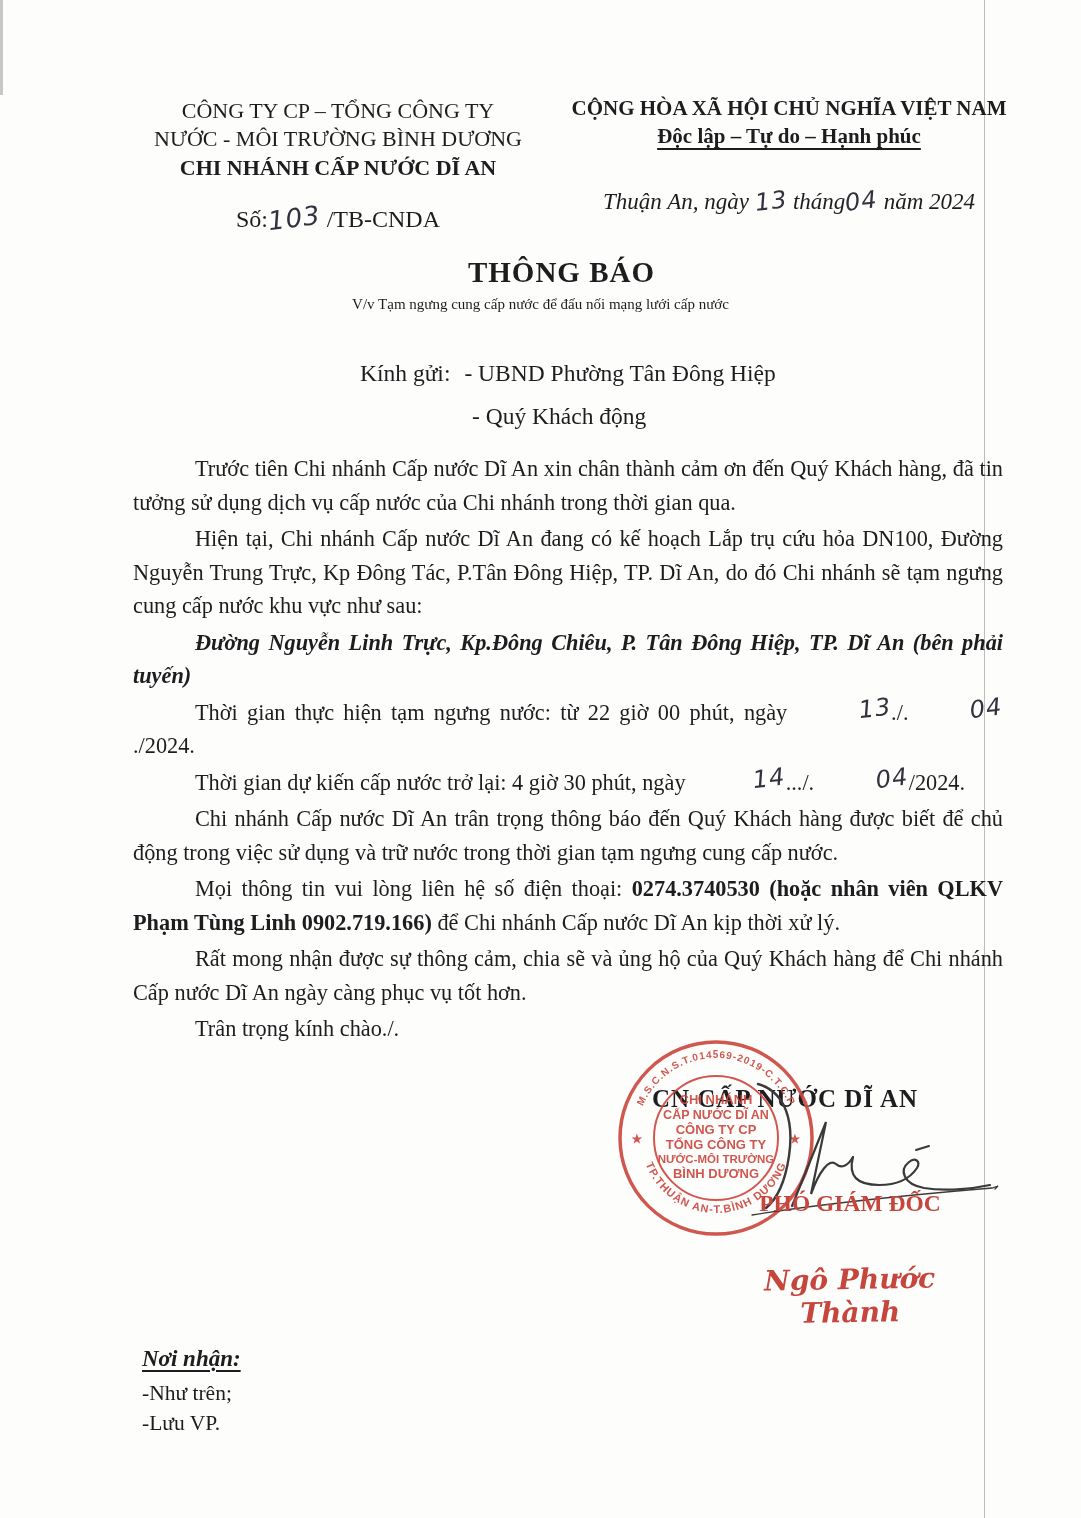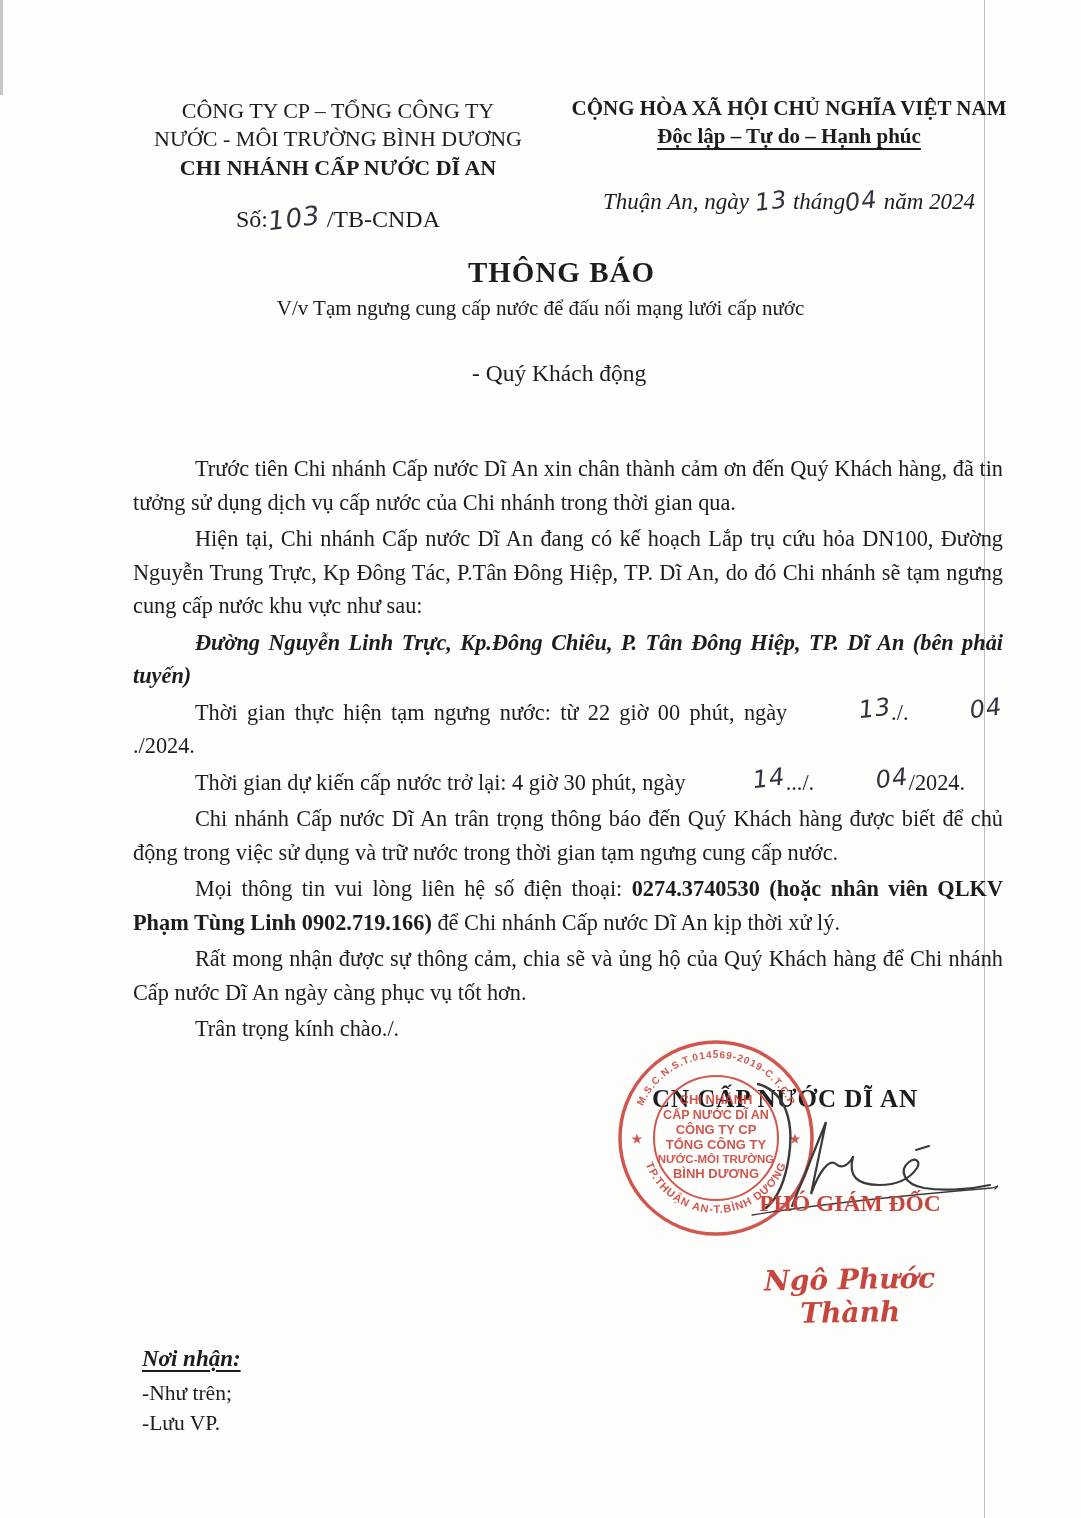--- a/index.html
+++ b/index.html
@@ -27,21 +27,21 @@
   .hand {
     font-family:"DejaVu Sans",sans-serif; font-style:italic; color:#32323e;
     display:inline-block; transform:rotate(-7deg); font-size:24px; line-height:0;
     letter-spacing:1px;
   }
   .hand.big { font-size:26px; }
 
   
   .doc-title { position:absolute; top:256px; left:0; width:100%; text-align:center;
     font-size:29px; font-weight:bold; letter-spacing:1px;margin-left:21px; }
-  .doc-subtitle { position:absolute; top:296px; left:0; width:100%; text-align:center; font-size:21px; }
+  .doc-subtitle { position:absolute; top:296px; left:0; width:100%; text-align:center; font-size:15px; }
 
   
   .recipients { position:absolute; left:360px; top:352px; font-size:23.5px; line-height:43px; }
   .recip-l2 { padding-left:112px; }
   .recip-gap { display:inline-block; width:14px; }
 
   
   .body-text { position:absolute; left:133px; top:452px; width:878px;
     font-size:22.3px; line-height:33.5px; text-align:justify; }
   .body-text p { margin:0 8px 3px 0; text-indent:62px; }
@@ -82,20 +82,21 @@
   <div class="header-right">
     <div class="hr-nation">CỘNG HÒA XÃ HỘI CHỦ NGHĨA VIỆT NAM</div>
     <div class="hr-motto"><span class="u">Độc lập – Tự do – Hạnh phúc</span></div>
     <div class="date-line"><span>Thuận An, ngày</span> <span class="hand">13</span> <span>tháng</span><span class="hand">04</span> <span>năm 2024</span></div>
   </div>
 
   <div class="doc-title">THÔNG BÁO</div>
   <div class="doc-subtitle">V/v Tạm ngưng cung cấp nước để đấu nối mạng lưới cấp nước</div>
 
   <div class="recipients">
+    <div><span>Kính gửi:</span><span class="recip-gap"></span><span>- UBND Phường Tân Đông Hiệp</span></div>
     <div class="recip-l2">- Quý Khách động</div>
   </div>
 
   <div class="body-text">
     <p>Trước tiên Chi nhánh Cấp nước Dĩ An xin chân thành cảm ơn đến Quý Khách hàng, đã tin tưởng sử dụng dịch vụ cấp nước của Chi nhánh trong thời gian qua.</p>
     <p>Hiện tại, Chi nhánh Cấp nước Dĩ An đang có kế hoạch Lắp trụ cứu hỏa DN100, Đường Nguyễn Trung Trực, Kp Đông Tác, P.Tân Đông Hiệp, TP. Dĩ An, do đó Chi nhánh sẽ tạm ngưng cung cấp nước khu vực như sau:</p>
     <p class="p-area">Đường Nguyễn Linh Trực, Kp.Đông Chiêu, P. Tân Đông Hiệp, TP. Dĩ An (bên phải tuyến)</p>
     <p><span>Thời gian thực hiện tạm ngưng nước: từ 22 giờ 00 phút, ngày </span><span class="hand">13</span><span>./.</span><span class="hand">04</span><span>./2024.</span></p>
     <p><span>Thời gian dự kiến cấp nước trở lại: 4 giờ 30 phút, ngày </span><span class="hand">14</span><span>.../.</span><span class="hand">04</span><span>/2024.</span></p>
     <p>Chi nhánh Cấp nước Dĩ An trân trọng thông báo đến Quý Khách hàng được biết để chủ động trong việc sử dụng và trữ nước trong thời gian tạm ngưng cung cấp nước.</p>

